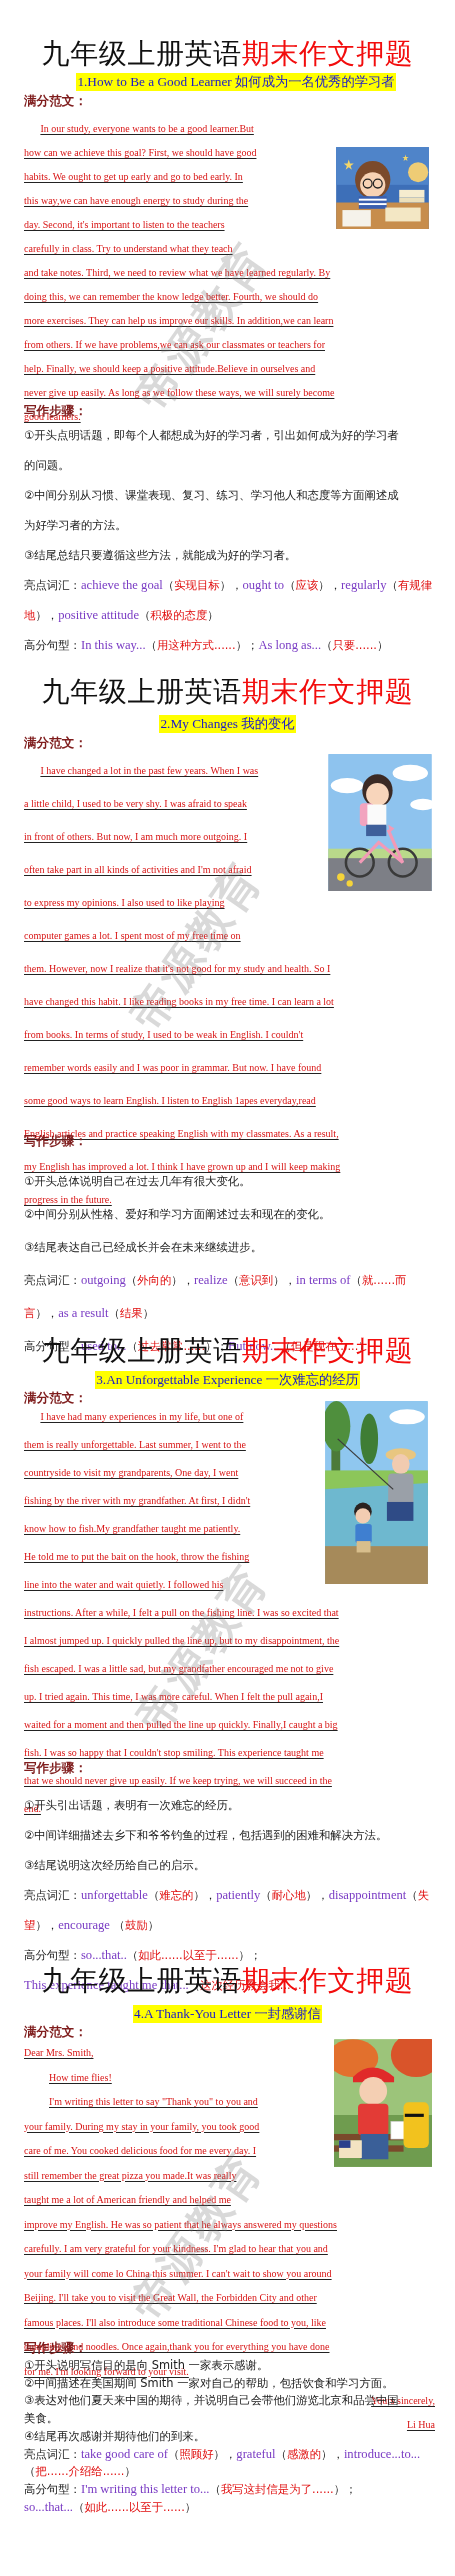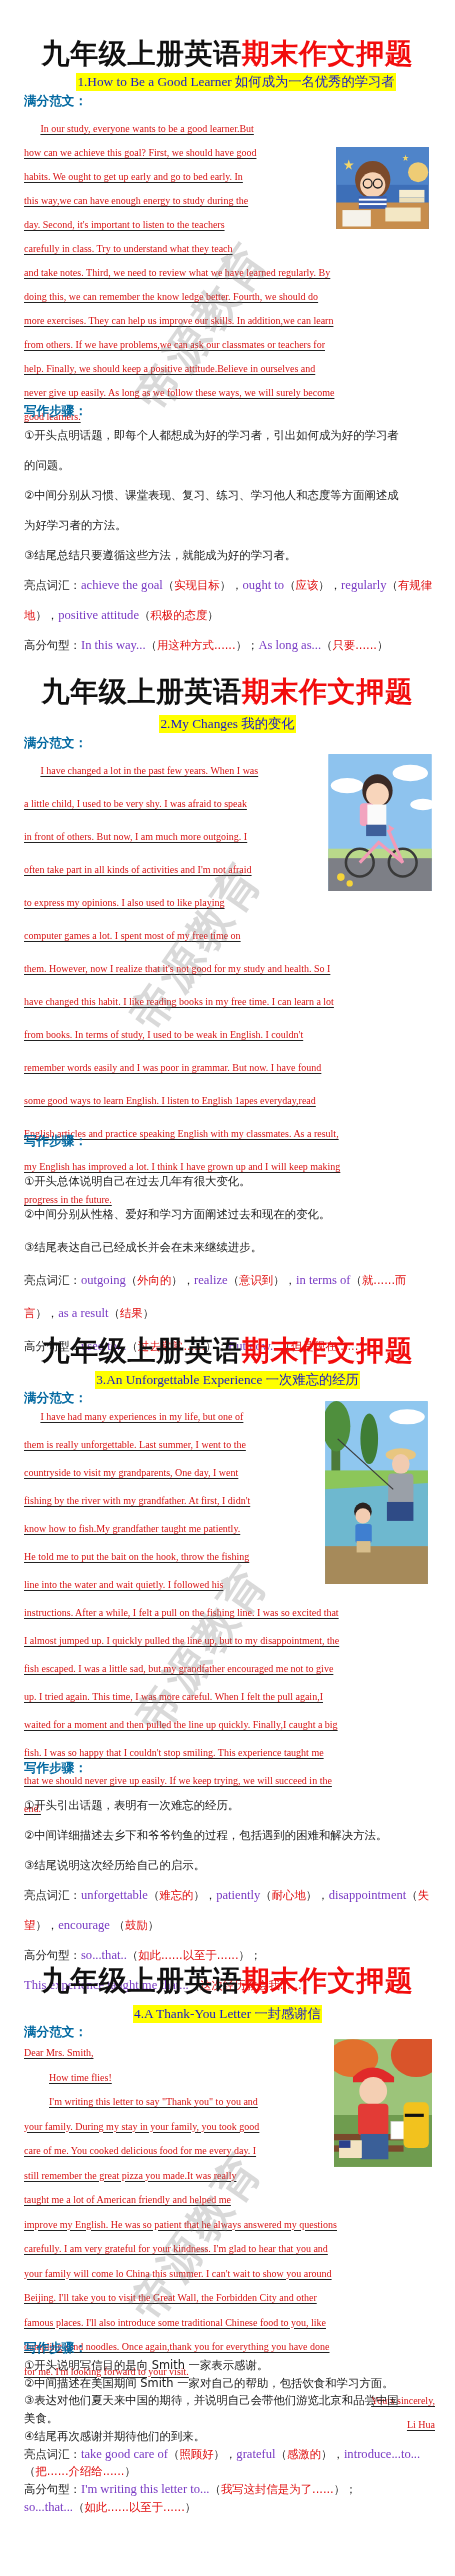--- a/index.html
+++ b/index.html
@@ -3,35 +3,35 @@
 <meta charset="utf-8">
 <style>
   * { margin: 0; padding: 0; box-sizing: border-box; }
   html, body { width: 455px; background: #ffffff; }
   body { position: relative; height: 2576px; overflow: hidden; font-family: "DejaVu Sans", sans-serif; color: #1a1a1a; }
 
   .section { position: absolute; left: 0; width: 455px; }
 
   .main-title {
     position: absolute; left: 0; width: 455px; text-align: center;
-    font-family: "DejaVu Sans", sans-serif; font-weight: bold;
+    font-family: "DejaVu Sans", sans-serif; font-weight: normal;
     font-size: 28px; letter-spacing: 0.6px; line-height: 33px;
   }
   .main-title .black { color: #111111; }
   .main-title .red { color: #f20d0d; }
 
   .topic-wrap { position: absolute; left: 0; width: 455px; text-align: center; }
   .topic {
     display: inline-block; background: #ffff00; color: #1a1acc;
     font-family: "Liberation Serif", serif; font-size: 13.3px; line-height: 17.7px;
     padding: 0 1.3px; font-weight: normal;
   }
 
   .label-blue {
-    position: absolute; left: 24px; color: #0369a1; font-weight: bold;
+    position: absolute; left: 24px; color: #7f1d1d; font-weight: bold;
     font-size: 12.6px; line-height: 16.4px; font-family: "DejaVu Sans", sans-serif;
   }
 
   .essay {
     position: absolute; left: 24px; color: #d81414;
     font-family: "Liberation Serif", serif; font-size: 10px;
   }
   .essay .ln { display: block; white-space: nowrap; }
   .essay .ln span {
     text-decoration: underline; text-decoration-color: #222222;

